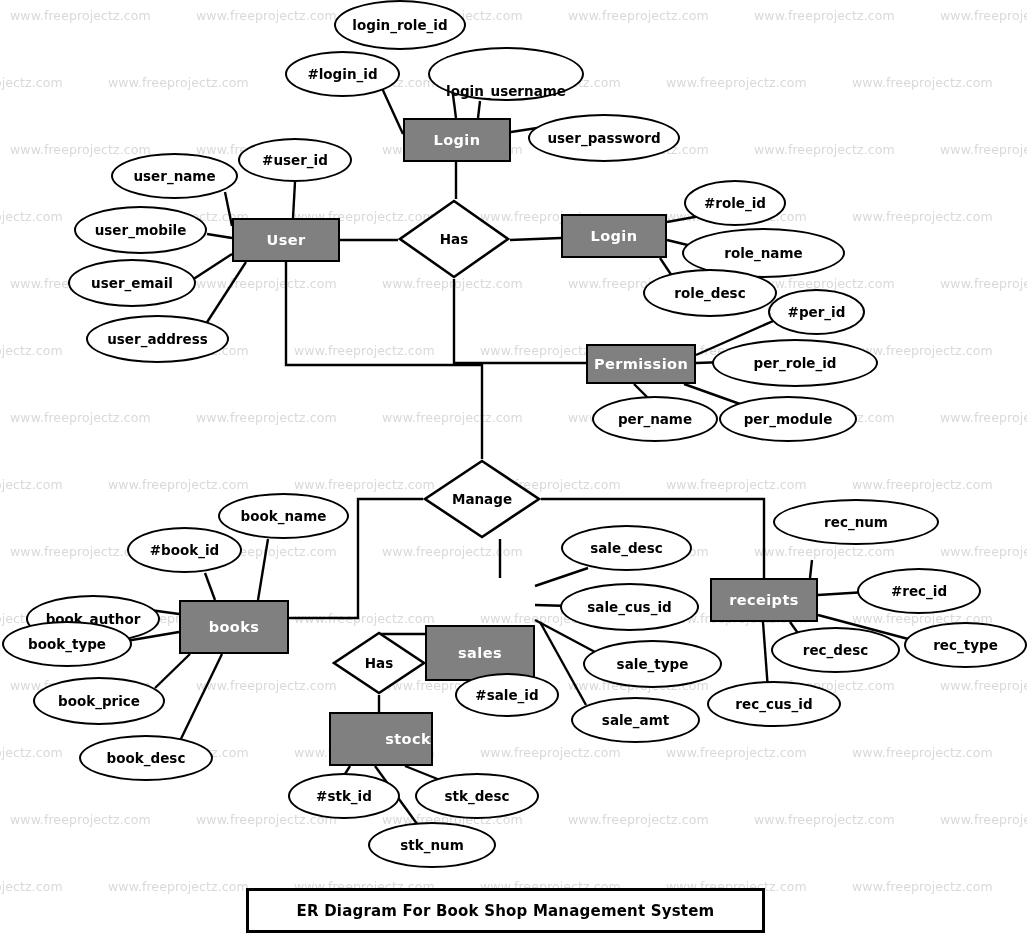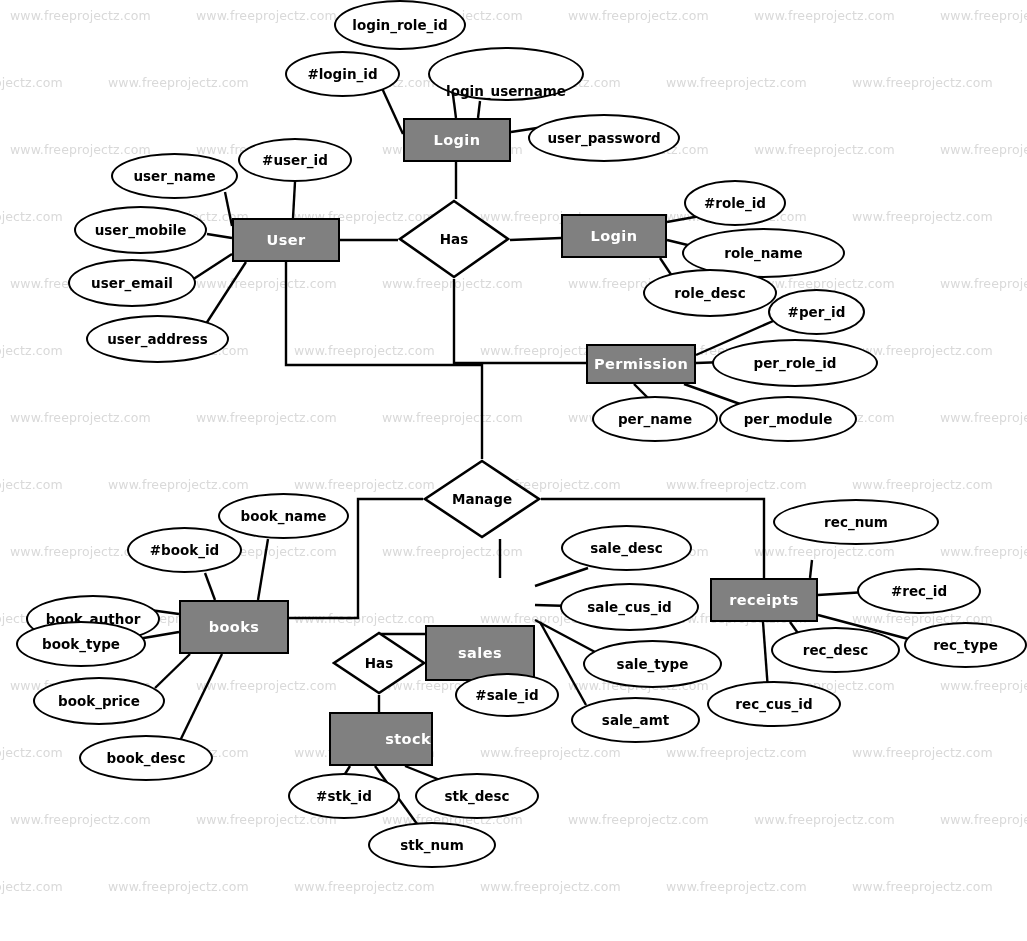--- a/index.html
+++ b/index.html
@@ -311,21 +311,21 @@
       </div>
       <div class="node attr" style="left: 218px; top: 493px; width: 131px; height: 46px;">
         <span>book_name</span>
       </div>
       <div class="node attr" style="left: 127px; top: 527px; width: 115px; height: 46px;">
         <span>#book_id</span>
       </div>
       <div class="node attr" style="left: 26px; top: 595px; width: 134px; height: 48px;">
         <span>book_author</span>
       </div>
-      <div class="node attr" style="left: 16px; top: 621px; width: 130px; height: 46px; text-align: right;">
+      <div class="node attr" style="left: 2px; top: 621px; width: 130px; height: 46px; text-align: right;">
         <span>book_type</span>
       </div>
       <div class="node attr" style="left: 33px; top: 677px; width: 132px; height: 48px;">
         <span>book_price</span>
       </div>
       <div class="node attr" style="left: 79px; top: 735px; width: 134px; height: 46px;">
         <span>book_desc</span>
       </div>
       <div class="node attr" style="left: 561px; top: 525px; width: 131px; height: 46px;">
         <span>sale_desc</span>
@@ -379,14 +379,17 @@
         <span>Manage</span>
       </div>
       <div class="node rel" style="left: 332px; top: 631px; width: 94px; height: 64px;">
         <svg class="diamond-svg" width="94" height="64">
           <polygon points="47,2 92,32 47,62 2,32" fill="#ffffff" stroke="#000000" stroke-width="2.6"></polygon>
         </svg>
         <span>Has</span>
       </div>
     </div>
 
+  <div id="caption" style="left: 246px; top: 888px; width: 519px; height: 45px;">
+    <span>ER Diagram For Book Shop Management System</span>
+  </div>
 
 </div>
 
 </body></html>

